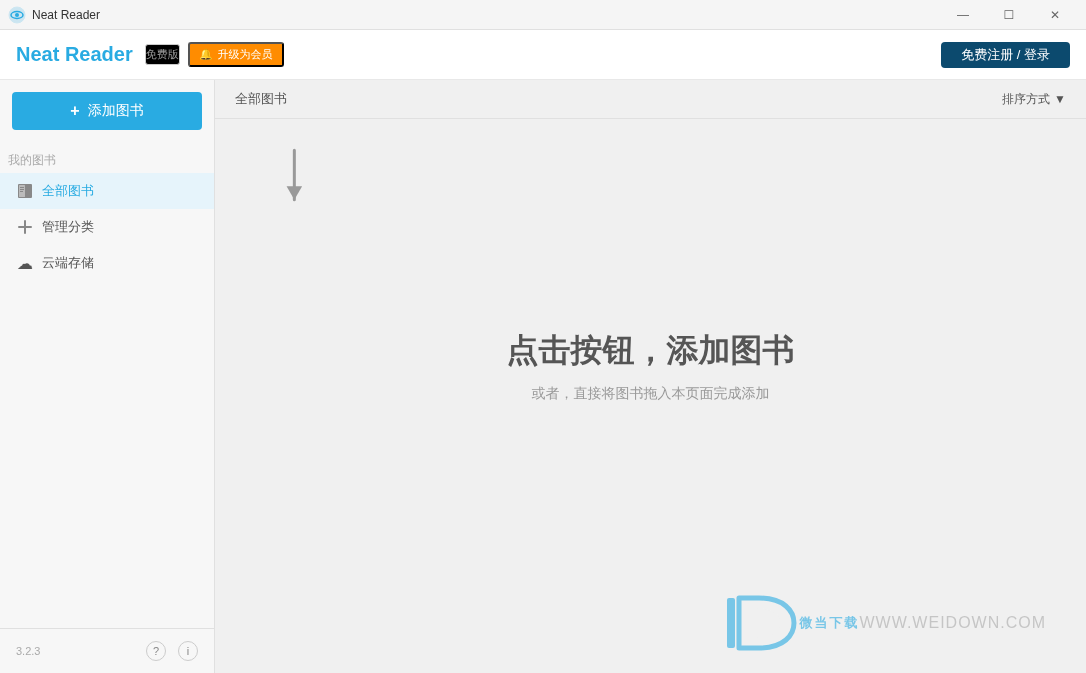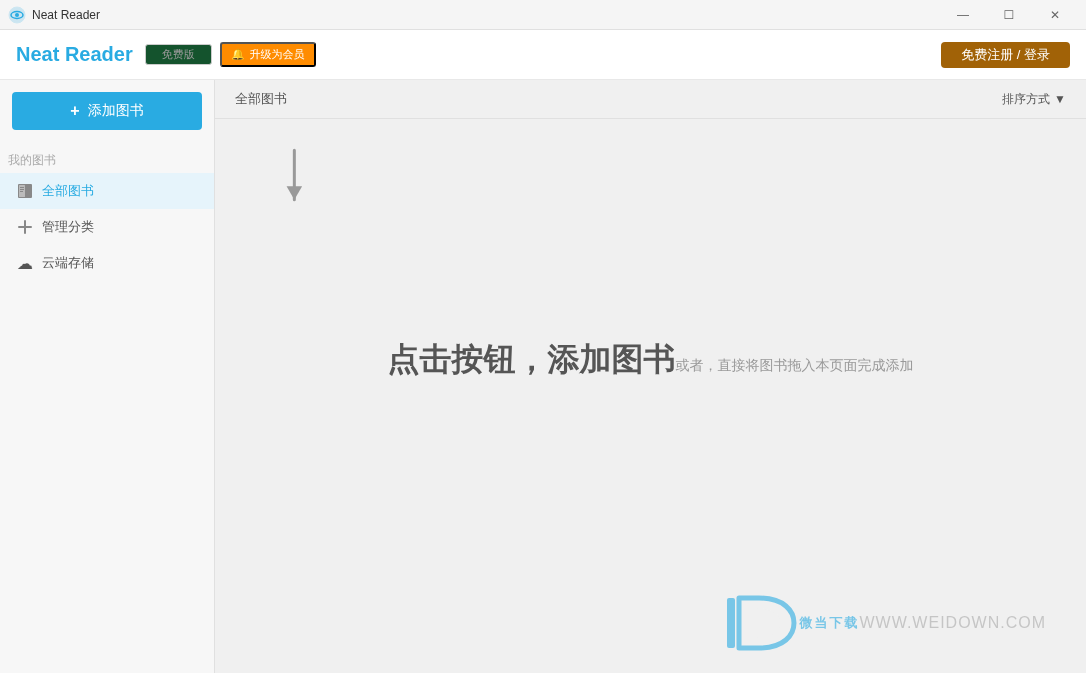--- a/index.html
+++ b/index.html
@@ -59,42 +59,42 @@
       padding: 0 16px;
       border-bottom: 1px solid #e8e8e8;
     }
     .header-logo {
       font-size: 20px;
       font-weight: bold;
       color: #29abe2;
       margin-right: 12px;
     }
     .badge-free {
-      background: #14532d;
+      background: #000000;
       border: 1px solid #ccc;
       color: #999;
       font-size: 11px;
-      padding: 2px 16px;
+      padding: 2px 0;
       border-radius: 3px;
       margin-right: 8px;
     }
     .badge-upgrade {
       background: #ff8c00;
       color: #fff;
       font-size: 11px;
       padding: 3px 10px;
       border-radius: 3px;
       cursor: pointer;
       display: flex;
       align-items: center;
       gap: 4px;
     }
     .header-spacer { flex: 1; }
     .btn-register {
-      background: #a16207;
+      background: #0c4a6e;
       color: #fff;
       font-size: 13px;
       padding: 4px 20px;
       border-radius: 4px;
       border: none;
       cursor: pointer;
       white-space: nowrap;
     }
 
     
@@ -218,21 +218,21 @@
       align-items: center;
       gap: 4px;
       background: transparent;
       border: none;
     }
 
     
     .empty-state {
       flex: 1;
       display: flex;
-      flex-direction: row;
+      flex-direction: column;
       align-items: center;
       justify-content: center;
       padding-bottom: 60px;
       position: relative;
     }
     .arrow-indicator {
       position: absolute;
       top: 30px;
       left: 60px;
       font-size: 40px;
@@ -349,20 +349,27 @@
       <span>管理分类</span>
     </div>
 
 
     <div class="sidebar-item">
       <span class="item-icon icon-cloud">☁</span>
       <span>云端存储</span>
     </div>
 
 
+    <div class="sidebar-footer">
+      <span class="version-text">3.2.3</span>
+      <div class="footer-icons">
+        <div class="footer-icon">?</div>
+        <div class="footer-icon">i</div>
+      </div>
+    </div>
   </div>
 
   <div class="main-content">
     <div class="content-header">
       <span class="content-title">全部图书</span>
       <button class="sort-btn">
         <span>排序方式</span>
         <span>▼</span>
       </button>
     </div>

